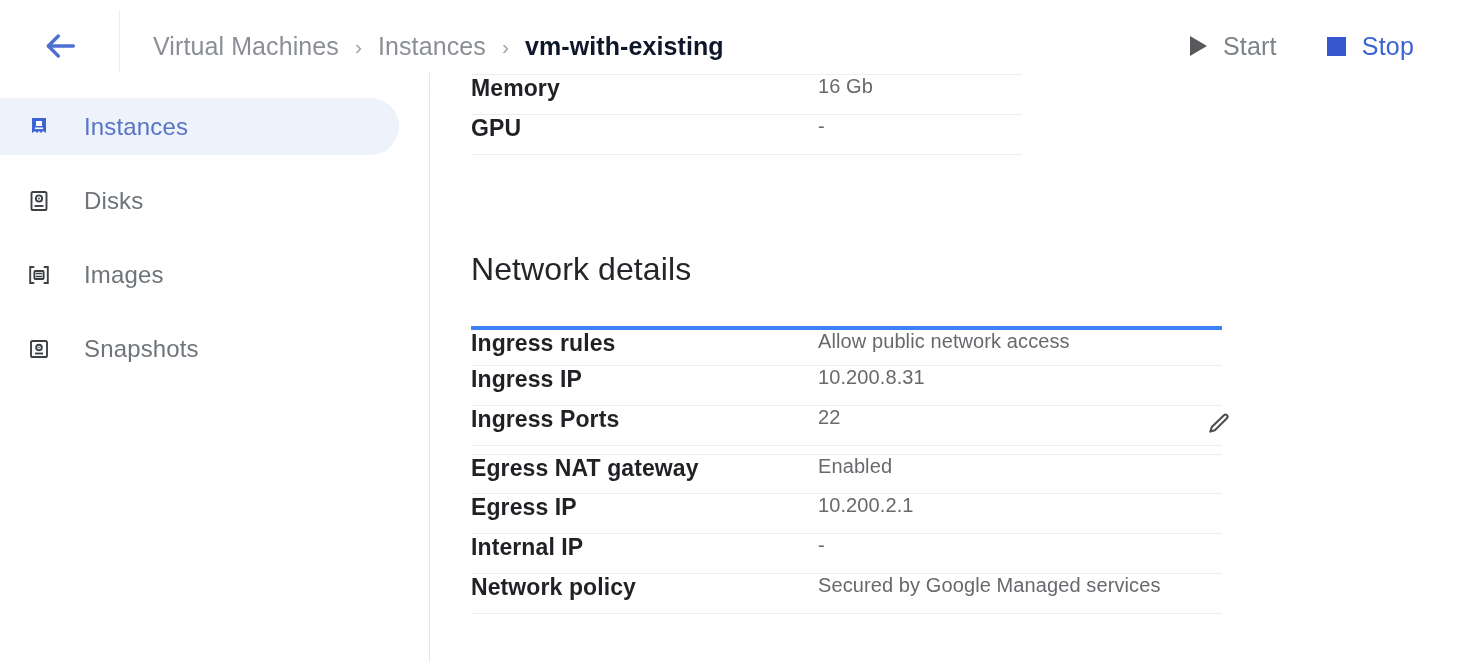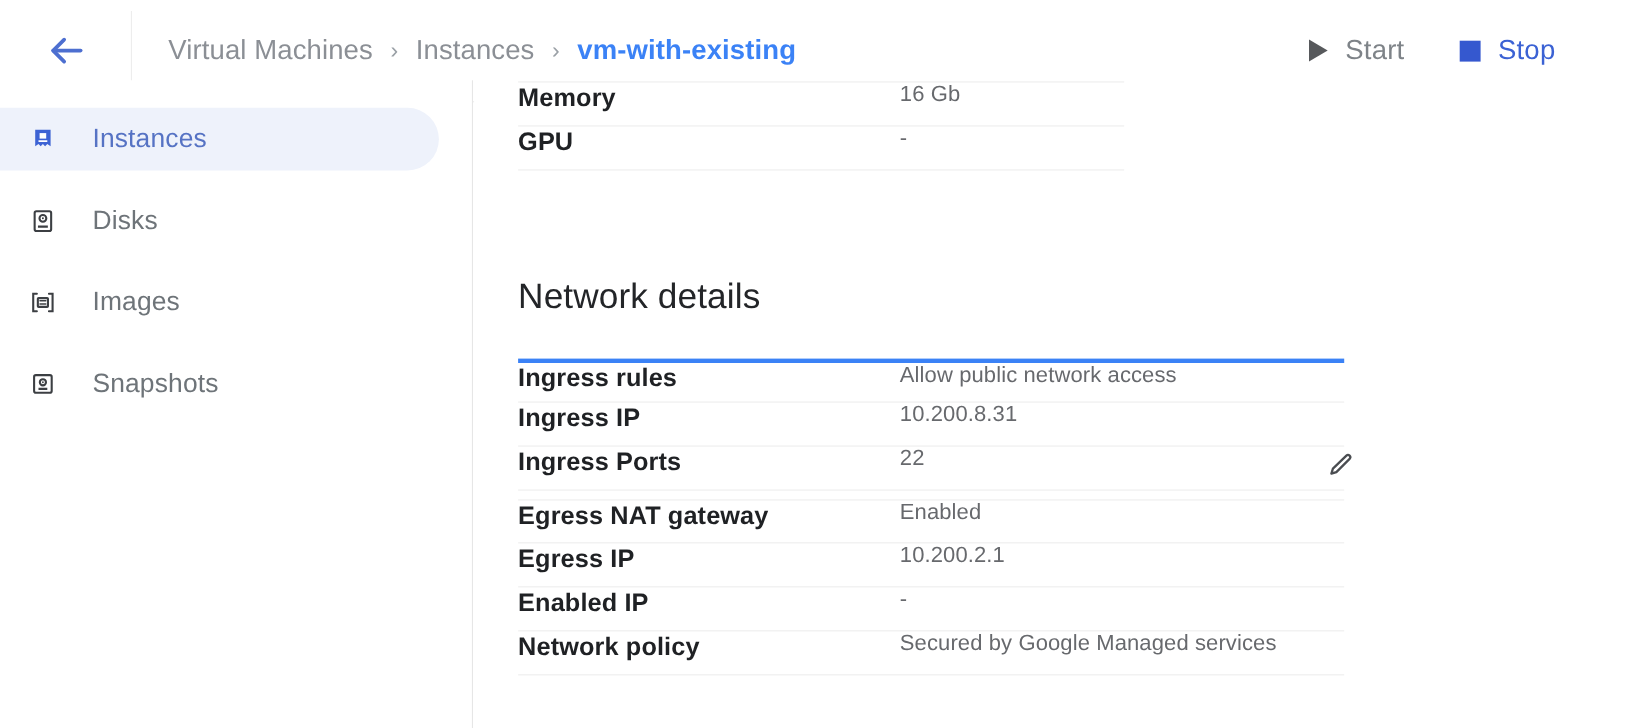--- a/index.html
+++ b/index.html
@@ -53,21 +53,21 @@
   }
   .crumb {
     font-size: 25px;
     color: #8b8f95;
     letter-spacing: 0.1px;
     font-weight: 400;
     white-space: nowrap;
     cursor: pointer;
   }
   .crumb.current {
-    color: #3b82f6;
+    color: #0f172a;
     font-weight: 600;
     cursor: default;
   }
   .crumb-sep {
     color: #9aa0a6;
     font-size: 21px;
     margin: 0 16px;
     line-height: 1;
     user-select: none;
   }
@@ -353,21 +353,21 @@
       <span class="row-label">Egress NAT gateway</span>
       <span class="row-value">Enabled</span>
     </div>
 
     <div class="row">
       <span class="row-label">Egress IP</span>
       <span class="row-value">10.200.2.1</span>
     </div>
 
     <div class="row">
-      <span class="row-label">Enabled IP</span>
+      <span class="row-label">Internal IP</span>
       <span class="row-value">-</span>
     </div>
 
     <div class="row">
       <span class="row-label">Network policy</span>
       <span class="row-value">Secured by Google Managed services</span>
     </div>
 
   </div>
 </div>

